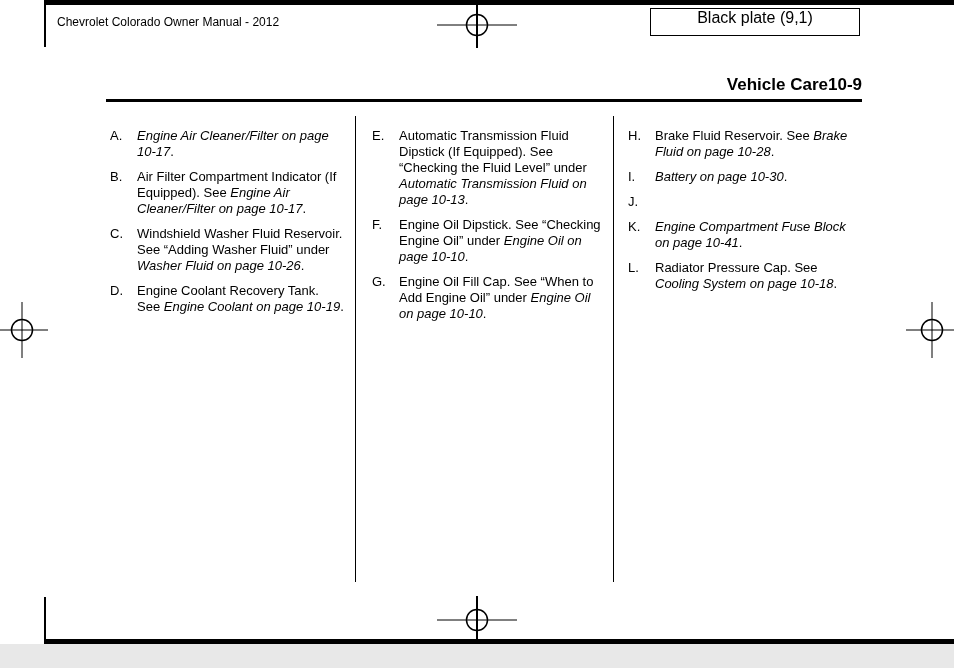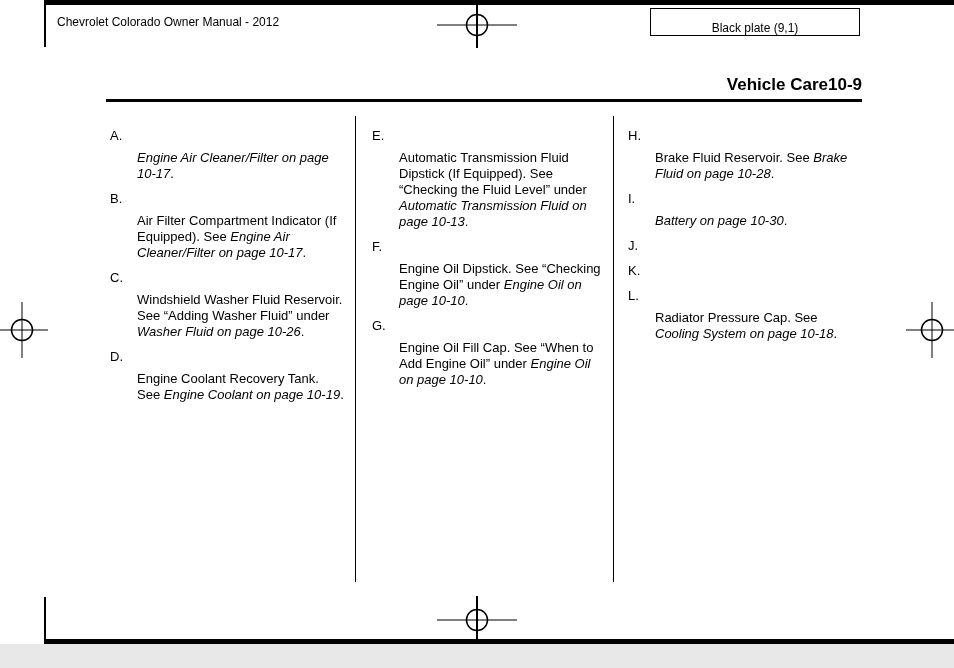--- a/index.html
+++ b/index.html
@@ -14,38 +14,38 @@
   .corner-bottom { position:absolute; left:44px; bottom:0; width:2px; height:47px; background:#000; }
   .mark { position:absolute; }
   .mark-top    { left:437px; top:0; }
   .mark-bottom { left:437px; bottom:0; }
   .mark-left   { left:0; top:302px; }
   .mark-right  { right:0; top:302px; }
 
   
   .manual-title { position:absolute; left:57px; top:15px; font-size:12px; }
   .plate-box { position:absolute; left:650px; top:8px; width:210px; height:28px;
-               border:1.5px solid #000; display:flex; align-items:flex-end; justify-content:center;
-               font-size:12px; }
+               border:1.5px solid #000; display:flex; align-items:flex-start; justify-content:center;
+               font-size:16px; }
 
   
   .page-header { position:absolute; left:106px; top:75px; width:756px;
                  display:flex; justify-content:flex-end; 
                  font-size:17px; font-weight:bold; }
   .header-rule { position:absolute; left:106px; top:99px; width:756px; height:3px; background:#000; }
 
   
   .columns { position:absolute; left:106px; top:116px; width:756px; height:466px; display:flex; }
   .col   { padding:12px 10px 0 4px; }
   .col-1 { width:249px; }
   .col-2 { width:258px; border-left:1.5px solid #000; padding-left:16px; }
   .col-3 { width:249px; border-left:1.5px solid #000; padding-left:14px; }
   .item  { display:flex; margin-bottom:9px; font-size:13px; line-height:16px; }
   .letter{ flex:0 0 27px; }
-  .text  { flex:1;margin-top:22px; }
+  .text  { flex:1; }
   .it    { font-style:italic; }
 </style>
 </head>
 <body>
 
 <div class="page">
 
   <div class="top-bar"></div>
   <div class="bottom-bar"></div>
   <div class="corner-top"></div>
@@ -130,20 +130,21 @@
       </div>
       <div class="item">
         <span class="letter">I.</span>
         <div class="text"><span class="it">Battery on page 10-30</span><span>.</span></div>
       </div>
       <div class="item">
         <span class="letter">J.</span>
       </div>
       <div class="item">
         <span class="letter">K.</span>
+        <div class="text"><span class="it">Engine Compartment Fuse Block on page 10-41</span><span>.</span></div>
       </div>
       <div class="item">
         <span class="letter">L.</span>
         <div class="text"><span>Radiator Pressure Cap. See </span><span class="it">Cooling System on page 10-18</span><span>.</span></div>
       </div>
     </div>
 
   </div>
 </div>
 

